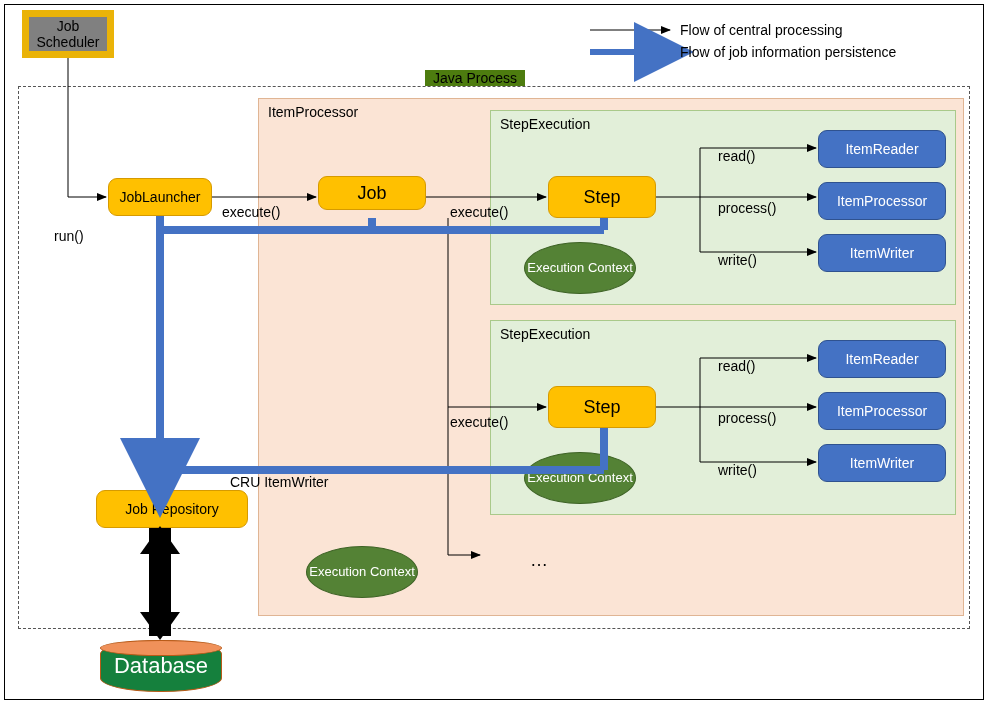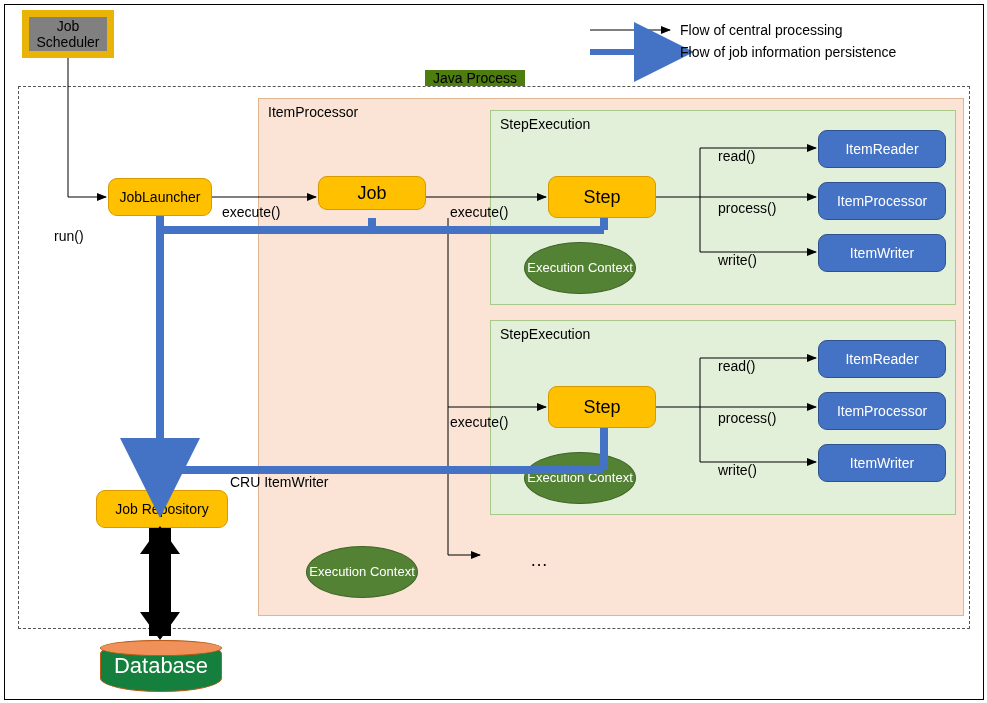--- a/index.html
+++ b/index.html
@@ -131,21 +131,21 @@
 </div>
 
 <div class="box orange-box" style="left:548px; top:176px; width:108px; height:42px; font-size:18px;">
   <span>Step</span>
 </div>
 
 <div class="box orange-box" style="left:548px; top:386px; width:108px; height:42px; font-size:18px;">
   <span>Step</span>
 </div>
 
-<div class="box orange-box" style="left:96px; top:490px; width:132px; height:38px;">
+<div class="box orange-box" style="left:96px; top:490px; width:152px; height:38px;">
   <span>Job Repository</span>
 </div>
 
 <div class="box blue-box" style="left:818px; top:130px; width:128px; height:38px;">
     <span>ItemReader</span>
   </div>
 <div class="box blue-box" style="left:818px; top:182px; width:128px; height:38px;">
     <span>ItemProcessor</span>
   </div>
 <div class="box blue-box" style="left:818px; top:234px; width:128px; height:38px;">

